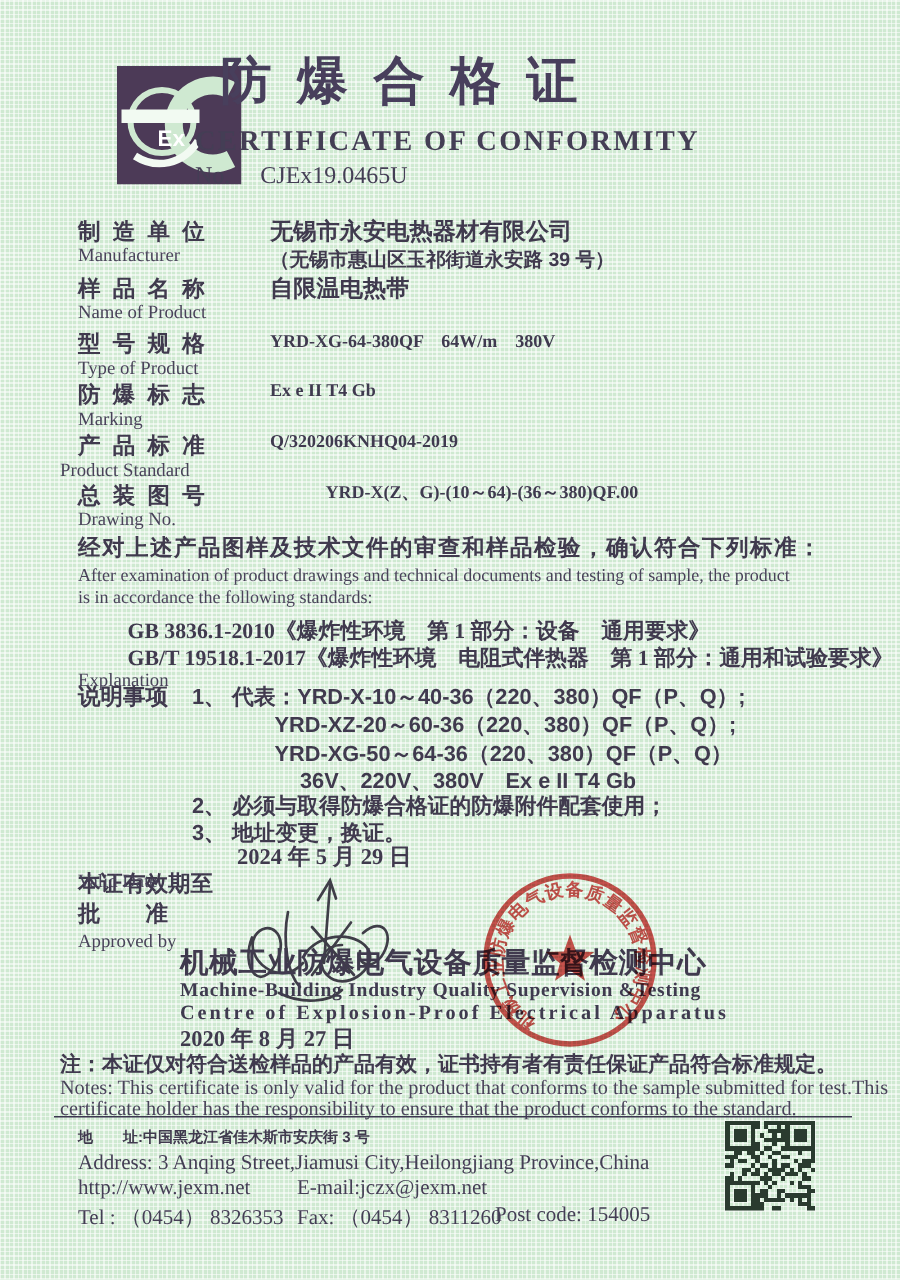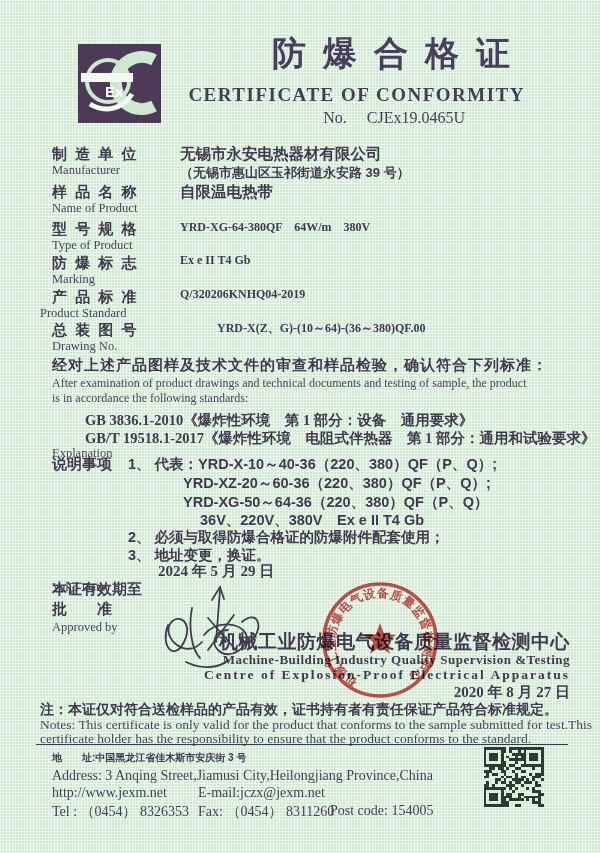--- a/index.html
+++ b/index.html
@@ -6,21 +6,21 @@
   .page{
     position:relative; width:600px; height:853px; overflow:hidden;
     background-color:#cfe9d1;
     background-image:
       repeating-linear-gradient(0deg, rgba(255,255,255,.55) 0 1px, transparent 1px 3px),
       repeating-linear-gradient(90deg, rgba(255,255,255,.55) 0 1px, transparent 1px 3px);
     color:#403a4e;
     font-family:"Liberation Sans", sans-serif;
   }
   .abs{position:absolute; white-space:nowrap;}
-  .ctr{text-align:right;}
+  .ctr{text-align:left;}
   .serif{font-family:"Liberation Serif","DejaVu Serif",serif;}
   .title-cn{font-size:34px; font-weight:bold; letter-spacing:17px; padding-left:17px; color:#483f5c;}
   .title-en{font-size:19px; letter-spacing:1.5px; font-weight:600; color:#443e55;}
   .cert-no{font-size:16px; color:#443e55;}
   .lab-cn{font-size:15px; font-weight:bold; letter-spacing:2px;}
   .lab-en{font-size:12.5px; color:#49435a;}
   .val-cn{font-size:15.5px; font-weight:bold;}
   .val-sr{font-size:12px; font-weight:600; color:#3f3a4f;}
   .small-cn{font-size:13px; font-weight:600;}
   .stm-cn{font-size:15px; font-weight:bold; letter-spacing:1px;}

